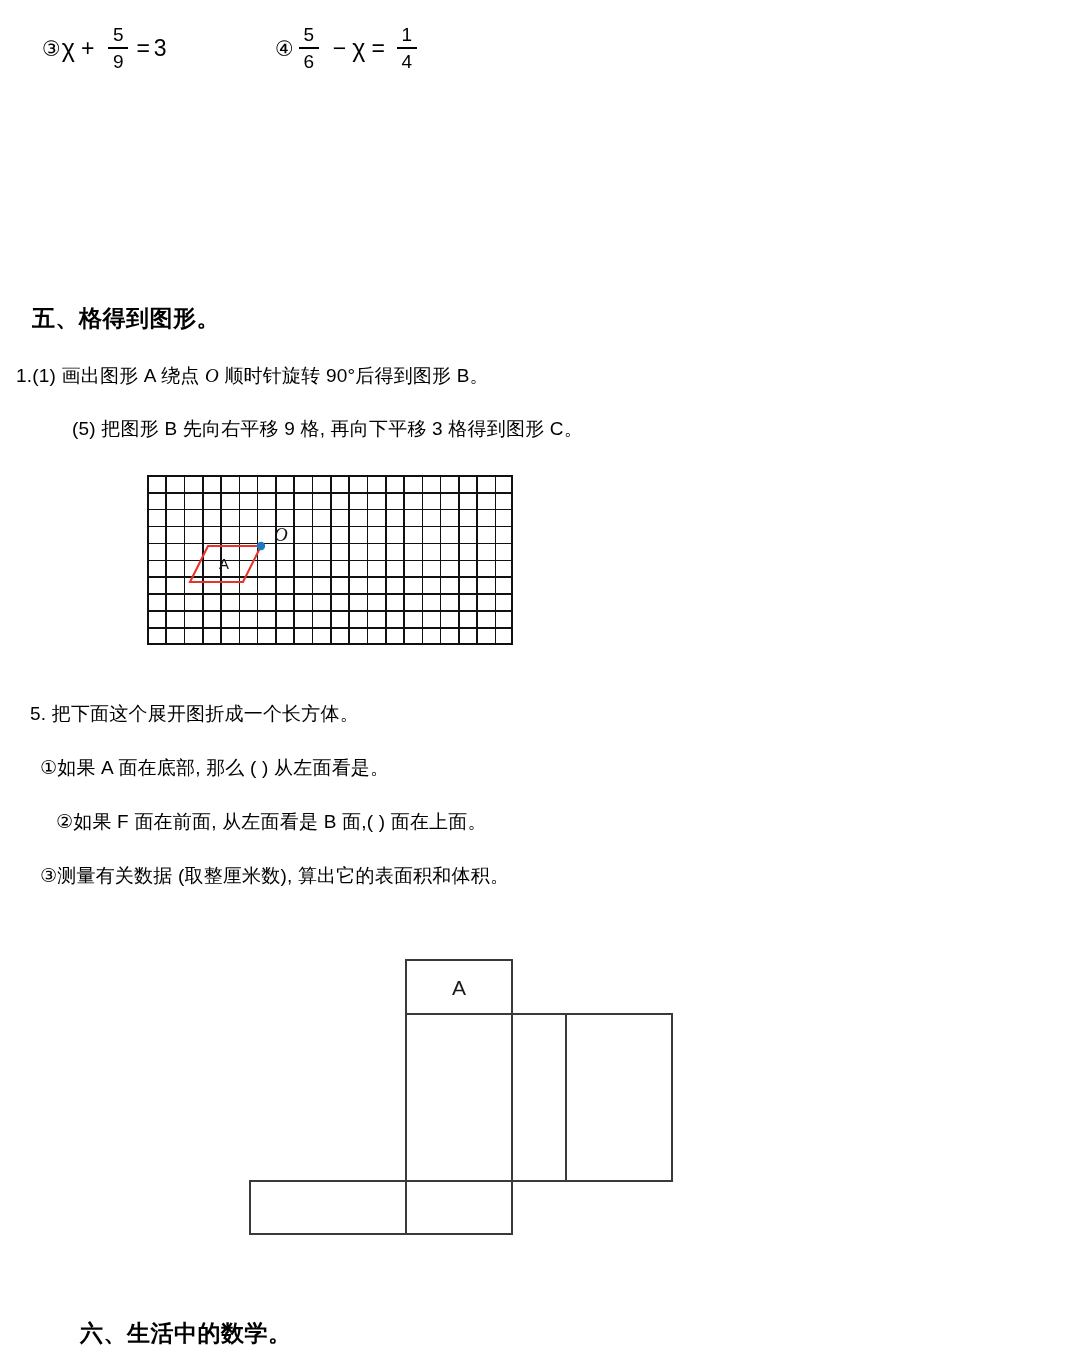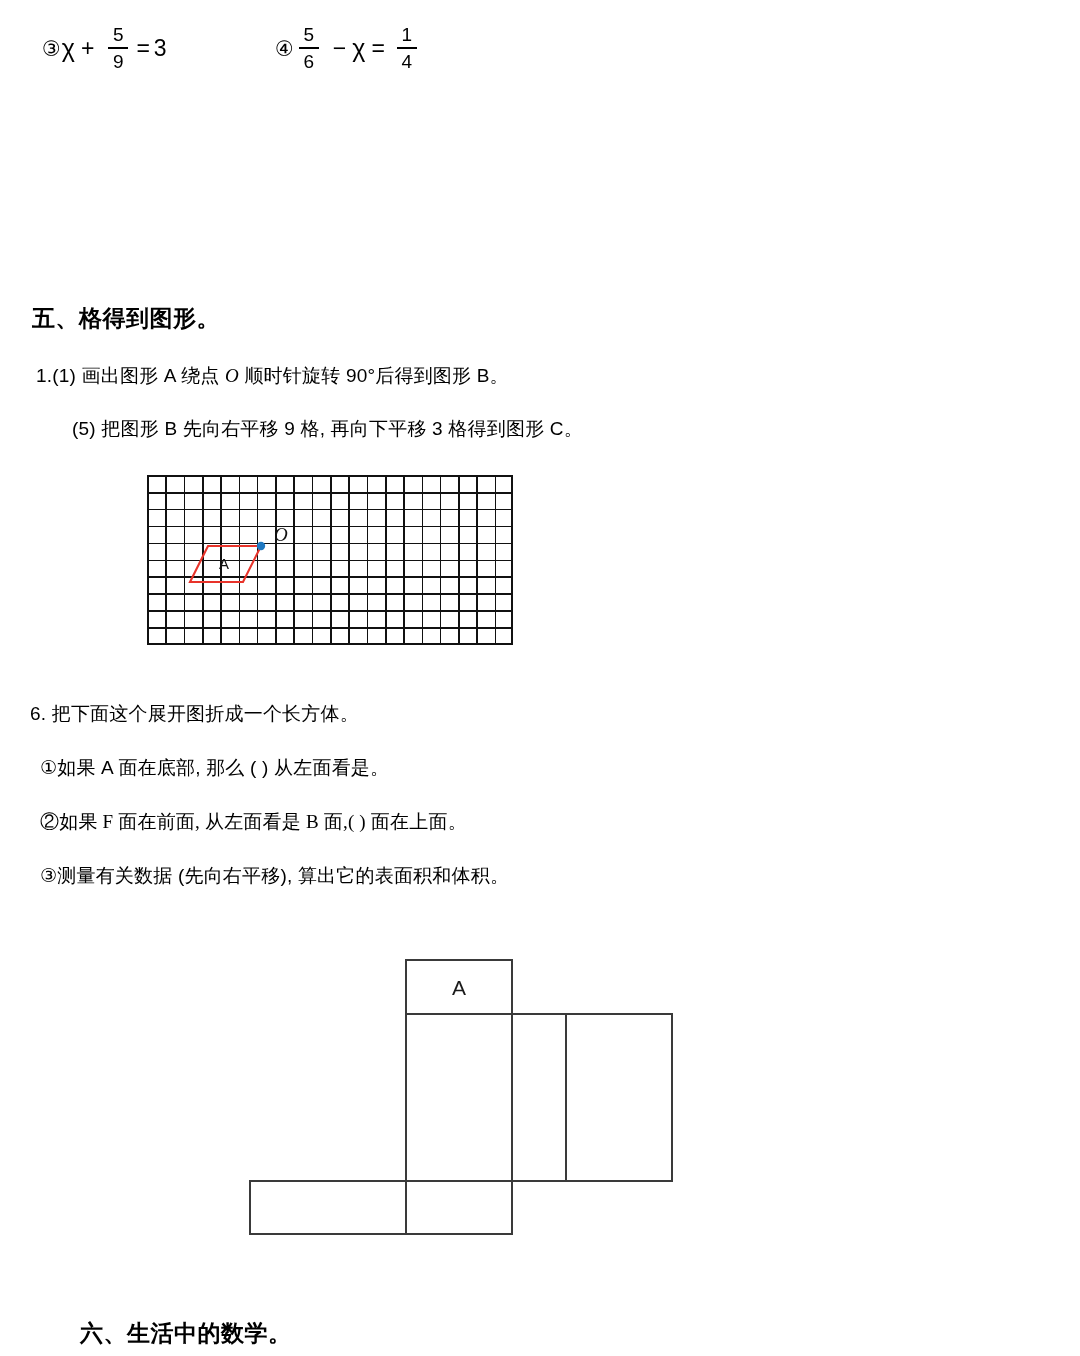--- a/index.html
+++ b/index.html
@@ -86,25 +86,25 @@
   #heading-six  { left: 32px; top: 1318px; margin-left: 48px; }
 
   
   .qtext {
     position: absolute;
     font-size: 19px;
     line-height: 1.45;
     white-space: nowrap;
     letter-spacing: 0.2px;
   }
-  #q1-line1 { left: 36px; top: 362px; }
+  #q1-line1 { left: 16px; top: 362px; }
   #q1-line2 { left: 72px; top: 415px; }
   #q2-line0 { left: 30px; top: 700px; }
   #q2-line1 { left: 40px; top: 754px; }
-  #q2-line2 { left: 40px; top: 808px; font-family: Liberation Serif, serif; }
+  #q2-line2 { left: 56px; top: 808px; }
   #q2-line3 { left: 40px; top: 862px; }
 
   .ital-o { font-style: italic; font-family: "Liberation Serif", "DejaVu Serif", serif; }
 
   
   #grid-figure {
     position: absolute;
     left: 147px;
     top: 475px;
     width: 366px;
@@ -212,24 +212,24 @@
     </g>
 
     <polygon points="61,71 114,71 96,107 43,107" fill="none" stroke="#e8332a" stroke-width="2.1"></polygon>
     <text x="72" y="94" font-family="Liberation Sans, DejaVu Sans, sans-serif" font-size="15" fill="#111111">A</text>
 
     <circle cx="114" cy="71" r="4.2" fill="#1f78c1"></circle>
     <text x="127" y="66" font-family="Liberation Serif, DejaVu Serif, serif" font-style="italic" font-size="19" fill="#111111">O</text>
   </svg>
 </div>
 
-<div class="qtext" id="q2-line0">6. 把下面这个展开图折成一个长方体。</div>
+<div class="qtext" id="q2-line0">5. 把下面这个展开图折成一个长方体。</div>
 <div class="qtext" id="q2-line1">①如果 A 面在底部, 那么 (      ) 从左面看是。</div>
 <div class="qtext" id="q2-line2">②如果 F 面在前面, 从左面看是 B 面,(      ) 面在上面。</div>
-<div class="qtext" id="q2-line3">③测量有关数据 (先向右平移), 算出它的表面积和体积。</div>
+<div class="qtext" id="q2-line3">③测量有关数据 (取整厘米数), 算出它的表面积和体积。</div>
 
 <div id="net-figure">
   <svg id="net-svg" width="450" height="300" viewBox="0 0 450 300" xmlns="http://www.w3.org/2000/svg">
     <g fill="none" stroke="#3a3a3a" stroke-width="2">
       <rect x="166" y="10" width="106" height="54"></rect>
       <rect x="166" y="64" width="106" height="167"></rect>
       <rect x="272" y="64" width="54" height="167"></rect>
       <rect x="326" y="64" width="106" height="167"></rect>
       <rect x="10" y="231" width="156" height="53"></rect>
       <rect x="166" y="231" width="106" height="53"></rect>

